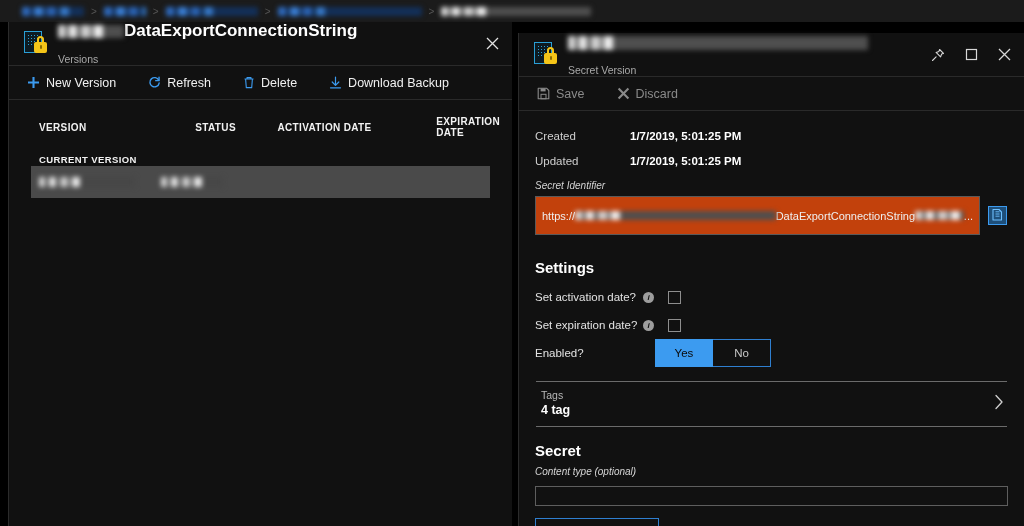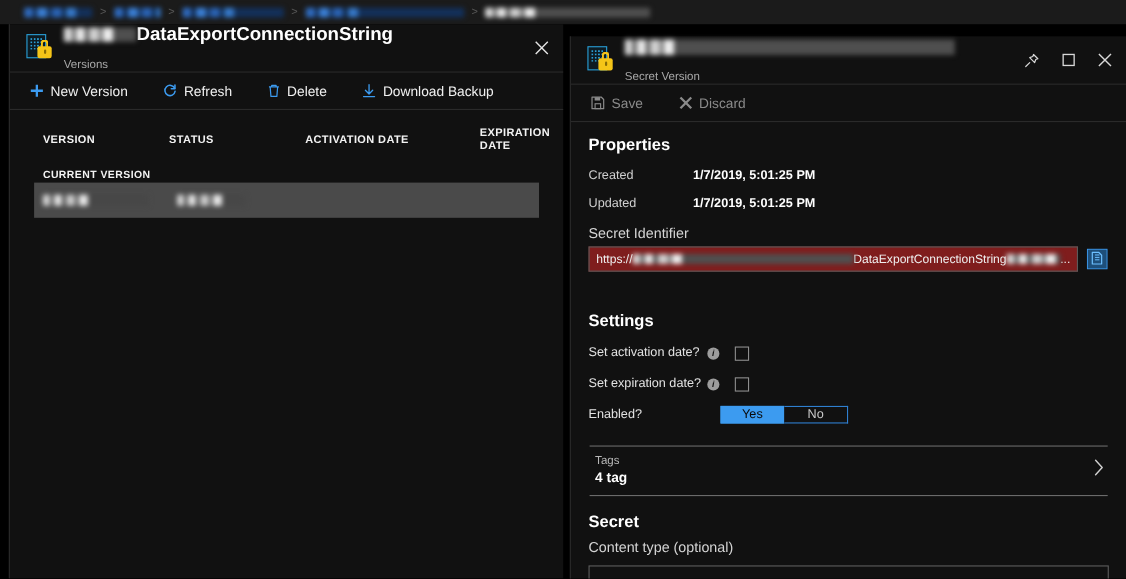--- a/index.html
+++ b/index.html
@@ -97,62 +97,62 @@
   .tb-item { display: flex; align-items: center; gap: 6px; cursor: pointer; color: #f0f0f0; }
   .tb-item.disabled { color: #8a8a8a; cursor: default; }
   .tb-item svg { display: block; }
 
   
   .tbl-head {
     display: flex; padding: 0 0 0 30px; height: 34px; align-items: center;
     font-size: 10px; font-weight: bold; letter-spacing: .35px; color: #f2f2f2;
     margin-top: 10px;
   }
-  .c1 { width: 115px; } .c2 { width: 124px; } .c3 { width: 115px; } .c4 { width: 120px; padding-left: 44px; }
+  .c1 { width: 115px; } .c2 { width: 124px; text-align: center; } .c3 { width: 115px; } .c4 { width: 120px; padding-left: 44px; }
   .group-label {
     padding-left: 30px; font-size: 9.5px; font-weight: bold; letter-spacing: .4px;
     color: #f2f2f2; margin-top: 10px; margin-bottom: 1px;
   }
   .row {
     margin: 0 22px 0 22px; height: 32px; display: flex; align-items: center;
     padding-left: 8px; gap: 26px; background: #4a4a4a; cursor: pointer;
   }
 
   
   .right-blade {
     position: absolute; left: 518px; top: 33px; width: 506px; height: 504px;
     background: #111111; border-left: 1px solid #2b2b2b;
   }
   .r-body { padding: 12px 16px 0 16px; }
   .sec-title { font-size: 15px; font-weight: bold; margin-bottom: 7px; }
   .prop-row { display: flex; align-items: center; height: 25px; font-size: 11.5px; }
   .prop-key { width: 95px; color: #cfcfcf; }
   .prop-val { font-weight: bold; color: #ffffff; }
-  .field-label { font-size: 13px; color: #d4d4d4; margin: 7px 0 5px; }
+  .field-label { font-size: 10px; color: #d4d4d4; margin: 7px 0 5px; font-style: italic; }
   .id-line { display: flex; align-items: center; gap: 7px; }
   .id-box {
-    flex: 1; height: 23px; background: #7f1d1d; border: 1px solid #5a5a5a;
+    flex: 1; height: 39px; background: #c2410c; border: 1px solid #5a5a5a;
     display: flex; align-items: center; padding: 0 6px; font-size: 11px;
     overflow: hidden; white-space: nowrap; color: #efefef;
   }
   .copy-btn { width: 21px; height: 21px; cursor: pointer; flex: 0 0 21px;
               display: flex; align-items: center; justify-content: center; }
 
-  .sec-title.settings { margin-top: 36px; }
+  .sec-title.settings { margin-top: 24px; }
   .set-row { display: flex; align-items: center; height: 28px; font-size: 11.5px; }
   .set-lbl { width: 108px; color: #e2e2e2; }
   .info-i {
     width: 11px; height: 11px; border-radius: 50%; background: #9d9d9d; color: #111;
     font-size: 8px; font-weight: bold; display: flex; align-items: center;
     justify-content: center; font-style: italic; margin-right: 14px; cursor: pointer;
   }
   .chk { width: 13px; height: 13px; border: 1px solid #8e8e8e; background: #111; cursor: pointer; }
   .toggle { display: flex; margin-left: 12px; }
   .tg {
-    width: 58px; height: 16px; display: flex; align-items: center; justify-content: center;
+    width: 58px; height: 28px; display: flex; align-items: center; justify-content: center;
     font-size: 11.5px; cursor: pointer; border: 1px solid #2f7fd0;
   }
   .tg.on { background: #3c9bf0; color: #0a0a0a; border-color: #3c9bf0; }
   .tg.off { background: #111; color: #c9c9c9; border-left: none; text-align: right; }
 
   .divider { height: 1px; background: #6b6b6b; margin: 14px 1px 0 1px; }
   .tags-row {
     display: flex; align-items: center; justify-content: space-between;
     padding: 7px 4px 9px 6px; cursor: pointer;
   }
@@ -317,21 +317,20 @@
         <span>
           <svg width="13" height="13" viewBox="0 0 13 13">
               <path d="M1.6 1.6 L11.4 11.4 M11.4 1.6 L1.6 11.4" stroke="#8a8a8a" stroke-width="2.1" fill="none"></path>
             </svg>
         </span>
         <span>Discard</span>
       </div>
     </div>
 
     <div class="r-body">
-      <div class="sec-title">Properties</div>
 
       <div class="prop-row">
         <div class="prop-key">Created</div>
         <div class="prop-val">1/7/2019, 5:01:25 PM</div>
       </div>
       <div class="prop-row">
         <div class="prop-key">Updated</div>
         <div class="prop-val">1/7/2019, 5:01:25 PM</div>
       </div>
 

